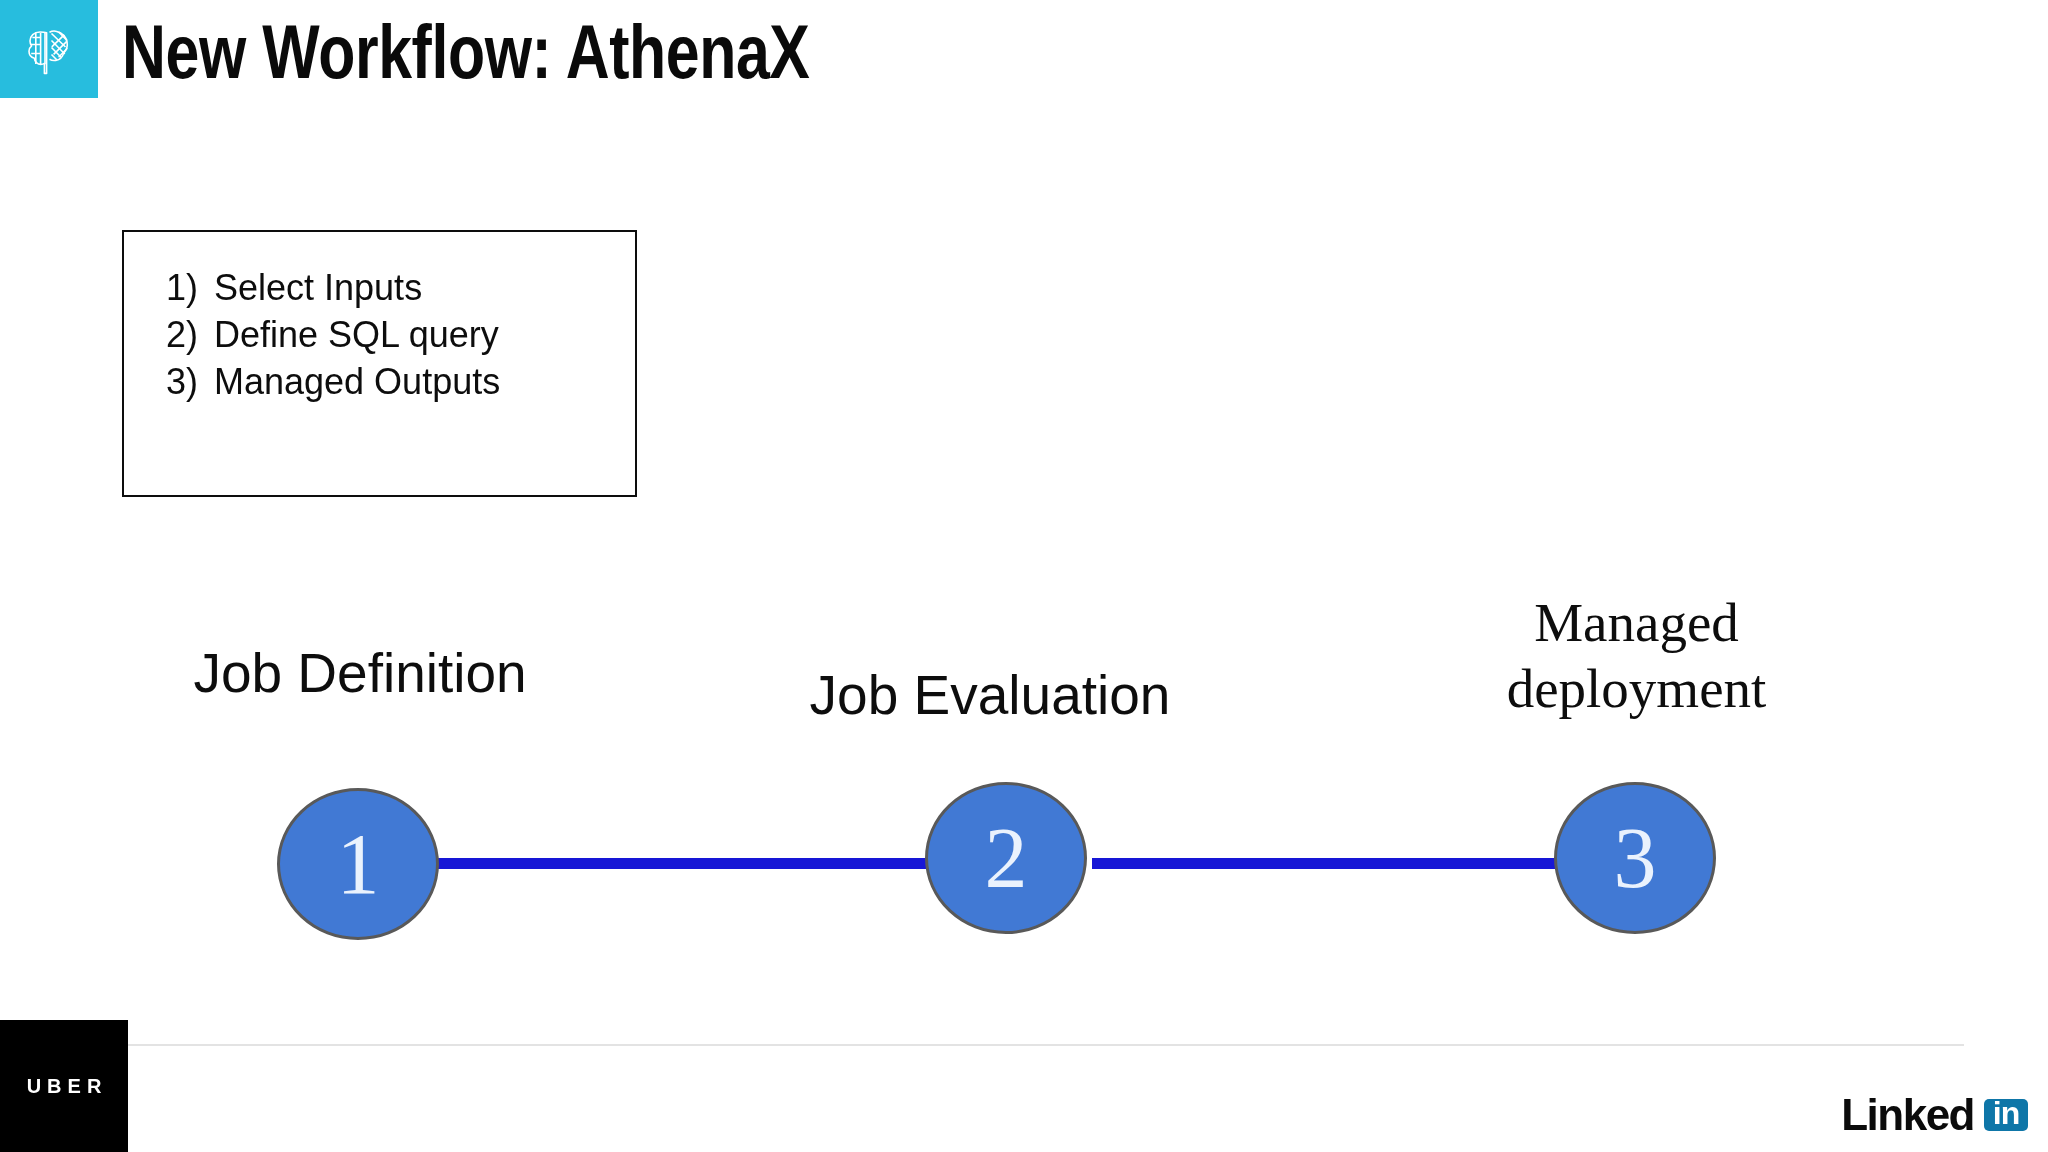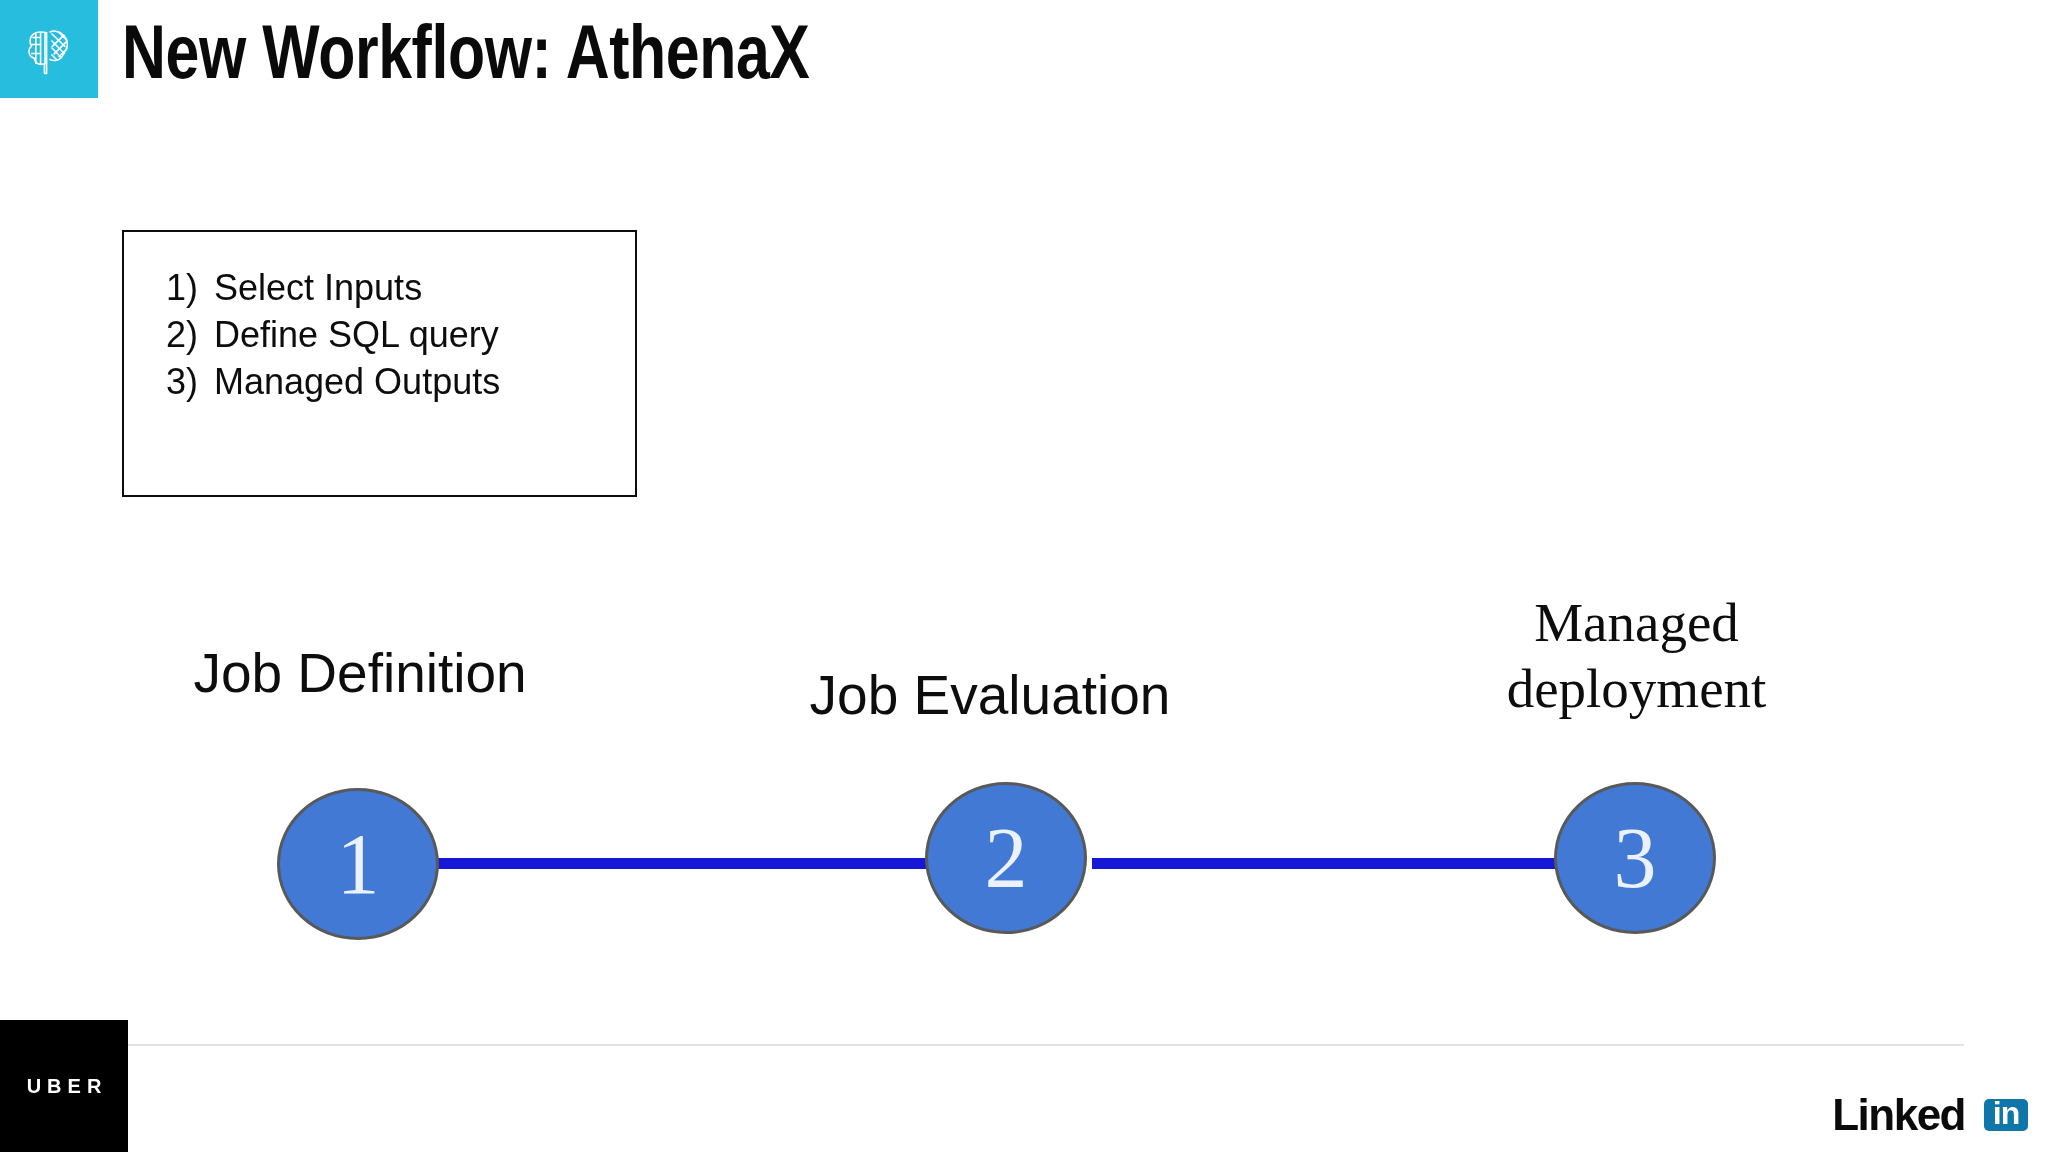--- a/index.html
+++ b/index.html
@@ -182,21 +182,21 @@
     background: #0E76A8;
     border-radius: 5px;
     color: #ffffff;
     font-family: "Liberation Sans", sans-serif;
     font-size: 32px;
     font-weight: 700;
     letter-spacing: -1px;
     display: flex;
     align-items: center;
     justify-content: center;
-    margin-left: 19px;
+    margin-left: 10px;
     padding-bottom: 3px;
     box-sizing: border-box;
   }
 </style>
 </head>
 <body>
 
 <div id="header-bar">
   <div id="brand-logo-tile">
     <span>

